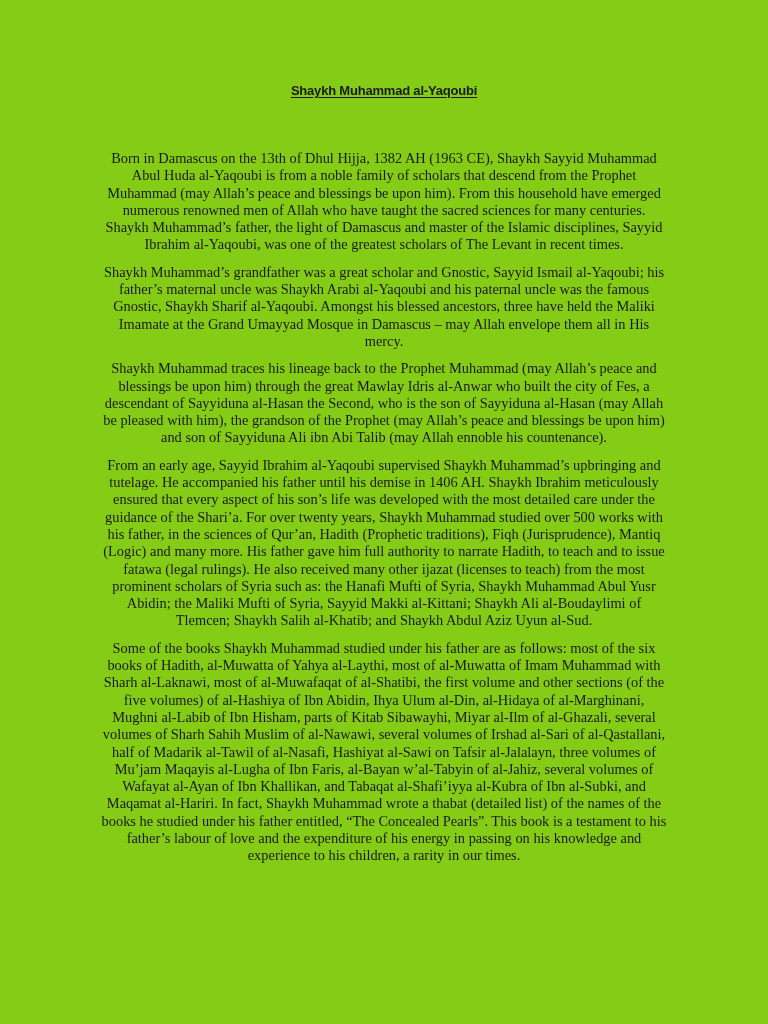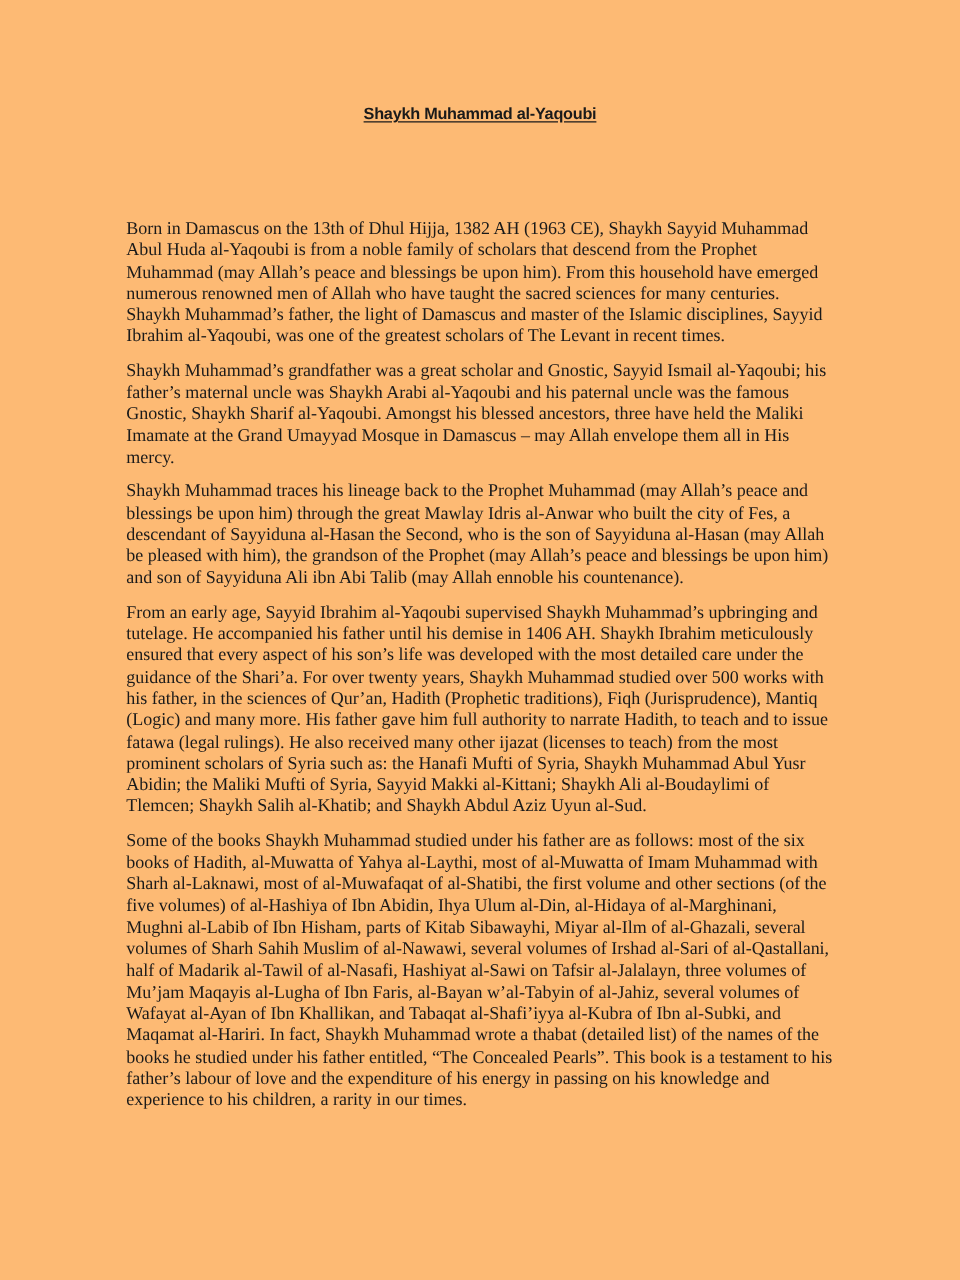--- a/index.html
+++ b/index.html
@@ -4,44 +4,44 @@
 <style>
   html, body {
     margin: 0;
     padding: 0;
     background: #ffffff;
   }
   .page {
     position: relative;
     width: 768px;
     height: 1024px;
-    background: #fdba74;
+    background: #84cc16;
     box-sizing: border-box;
     padding: 84px 101px 0 101px;
     overflow: hidden;
   }
   .doc-title {
     margin: 0;
     text-align: center;
     font-family: "Liberation Sans", sans-serif;
     font-weight: bold;
     font-size: 13px;
     line-height: 14px;
     letter-spacing: -0.2px;
     color: #1a1a1a;
     text-decoration: underline;
     text-underline-offset: 2px;
   }
   .doc-body {
-    margin-top: 77px;
+    margin-top: 52px;
     font-family: "Liberation Serif", serif;
     font-size: 14.4px;
     line-height: 17.3px;
     color: #1a1a1a;
-    text-align: left;
+    text-align: center;
   }
   .doc-body p {
     margin: 0 0 10px 0;
     padding: 0;
   }
 </style>
 </head>
 <body>
 
 <div class="page">

